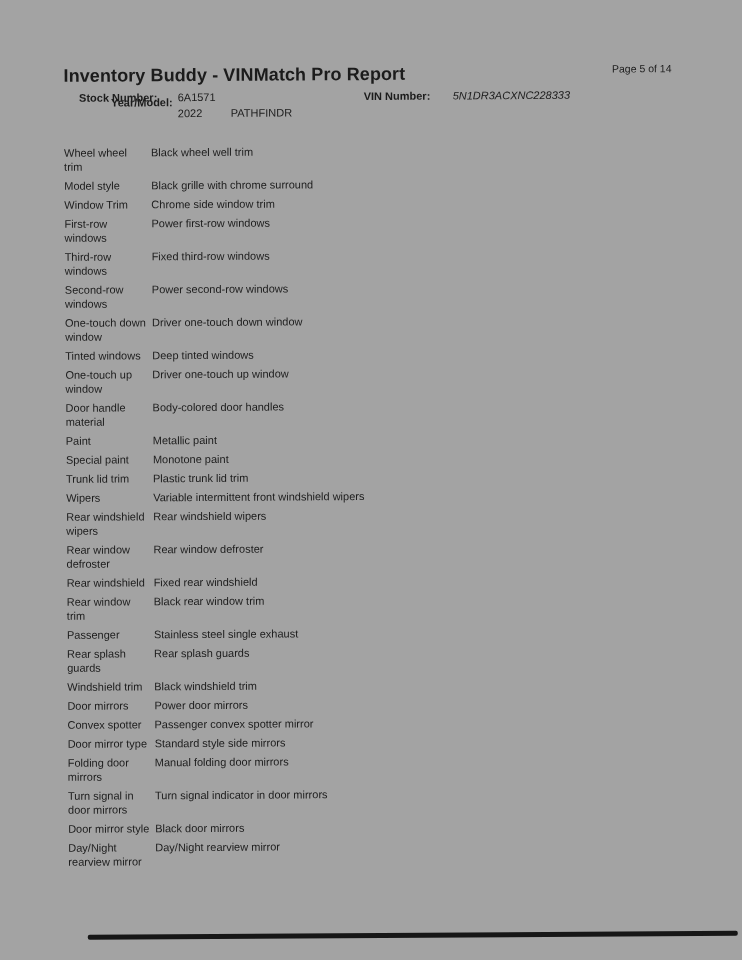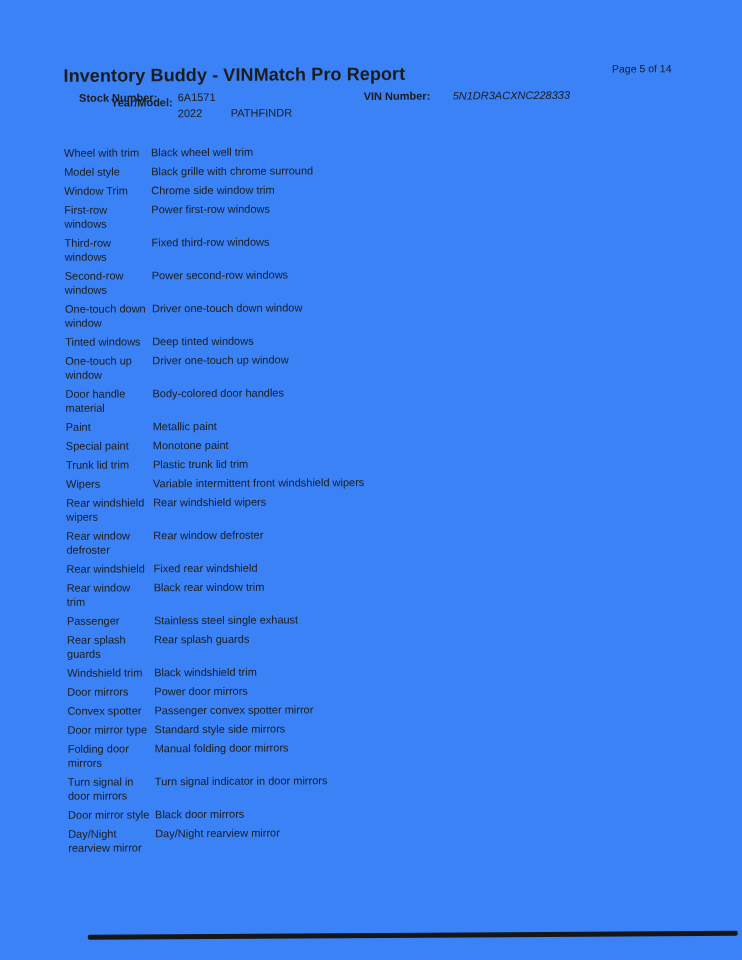--- a/index.html
+++ b/index.html
@@ -4,21 +4,21 @@
 <style>
   html, body {
     margin: 0;
     padding: 0;
     background: #ffffff;
   }
   .page {
     position: relative;
     width: 742px;
     height: 960px;
-    background: #3b82f6;
+    background: #a3a3a3;
     overflow: hidden;
     font-family: "Liberation Sans", sans-serif;
     color: #1c1c1c;
   }
   
   .scan {
     position: absolute;
     inset: 0;
     transform: rotate(-0.35deg);
     transform-origin: 371px 480px;
@@ -109,21 +109,21 @@
         <span class="meta-label lbl-vin">VIN Number:</span>
         <span class="val-vin">5N1DR3ACXNC228333</span>
         <span class="meta-label lbl-year">Year/Model:</span>
         <span class="val-year">2022</span>
         <span class="val-model">PATHFINDR</span>
       </div>
 
       <div class="feature-table">
 
       <div class="feature-row">
-            <div class="feature-label">Wheel with trim</div>
+            <div class="feature-label">Wheel wheel trim</div>
             <div class="feature-value">Black wheel well trim</div>
           </div>
           <div class="feature-row">
             <div class="feature-label">Model style</div>
             <div class="feature-value">Black grille with chrome surround</div>
           </div>
           <div class="feature-row">
             <div class="feature-label">Window Trim</div>
             <div class="feature-value">Chrome side window trim</div>
           </div>

